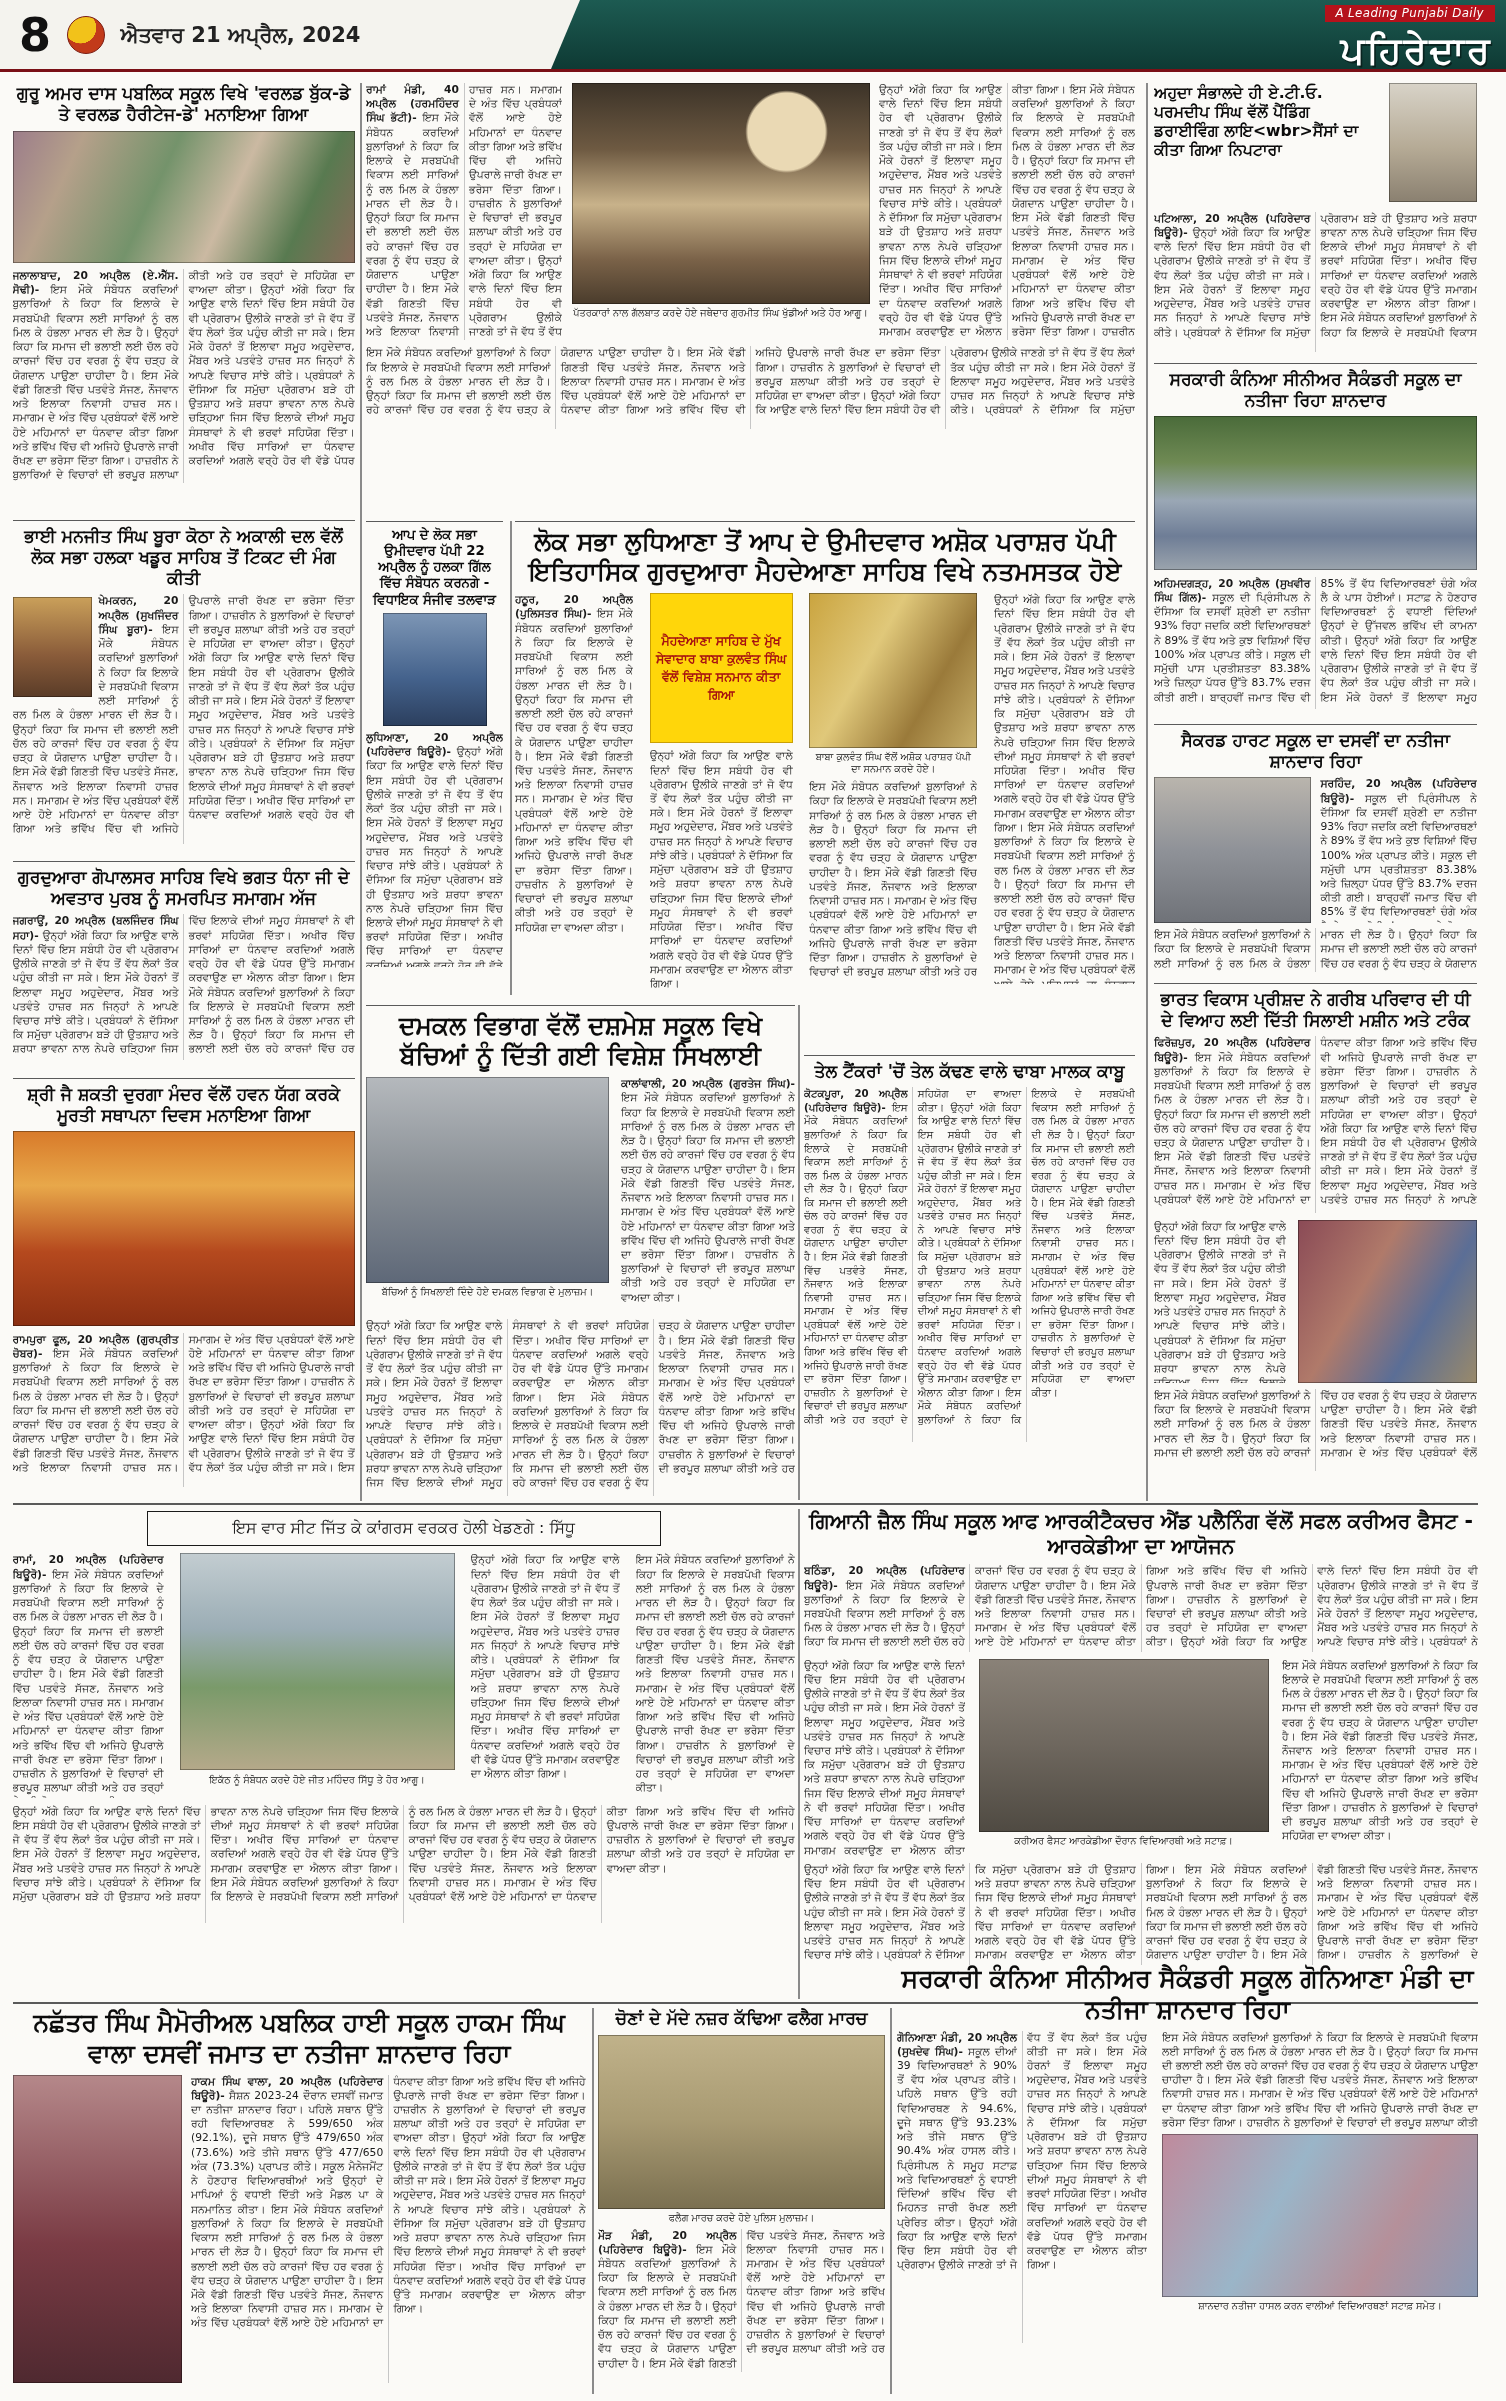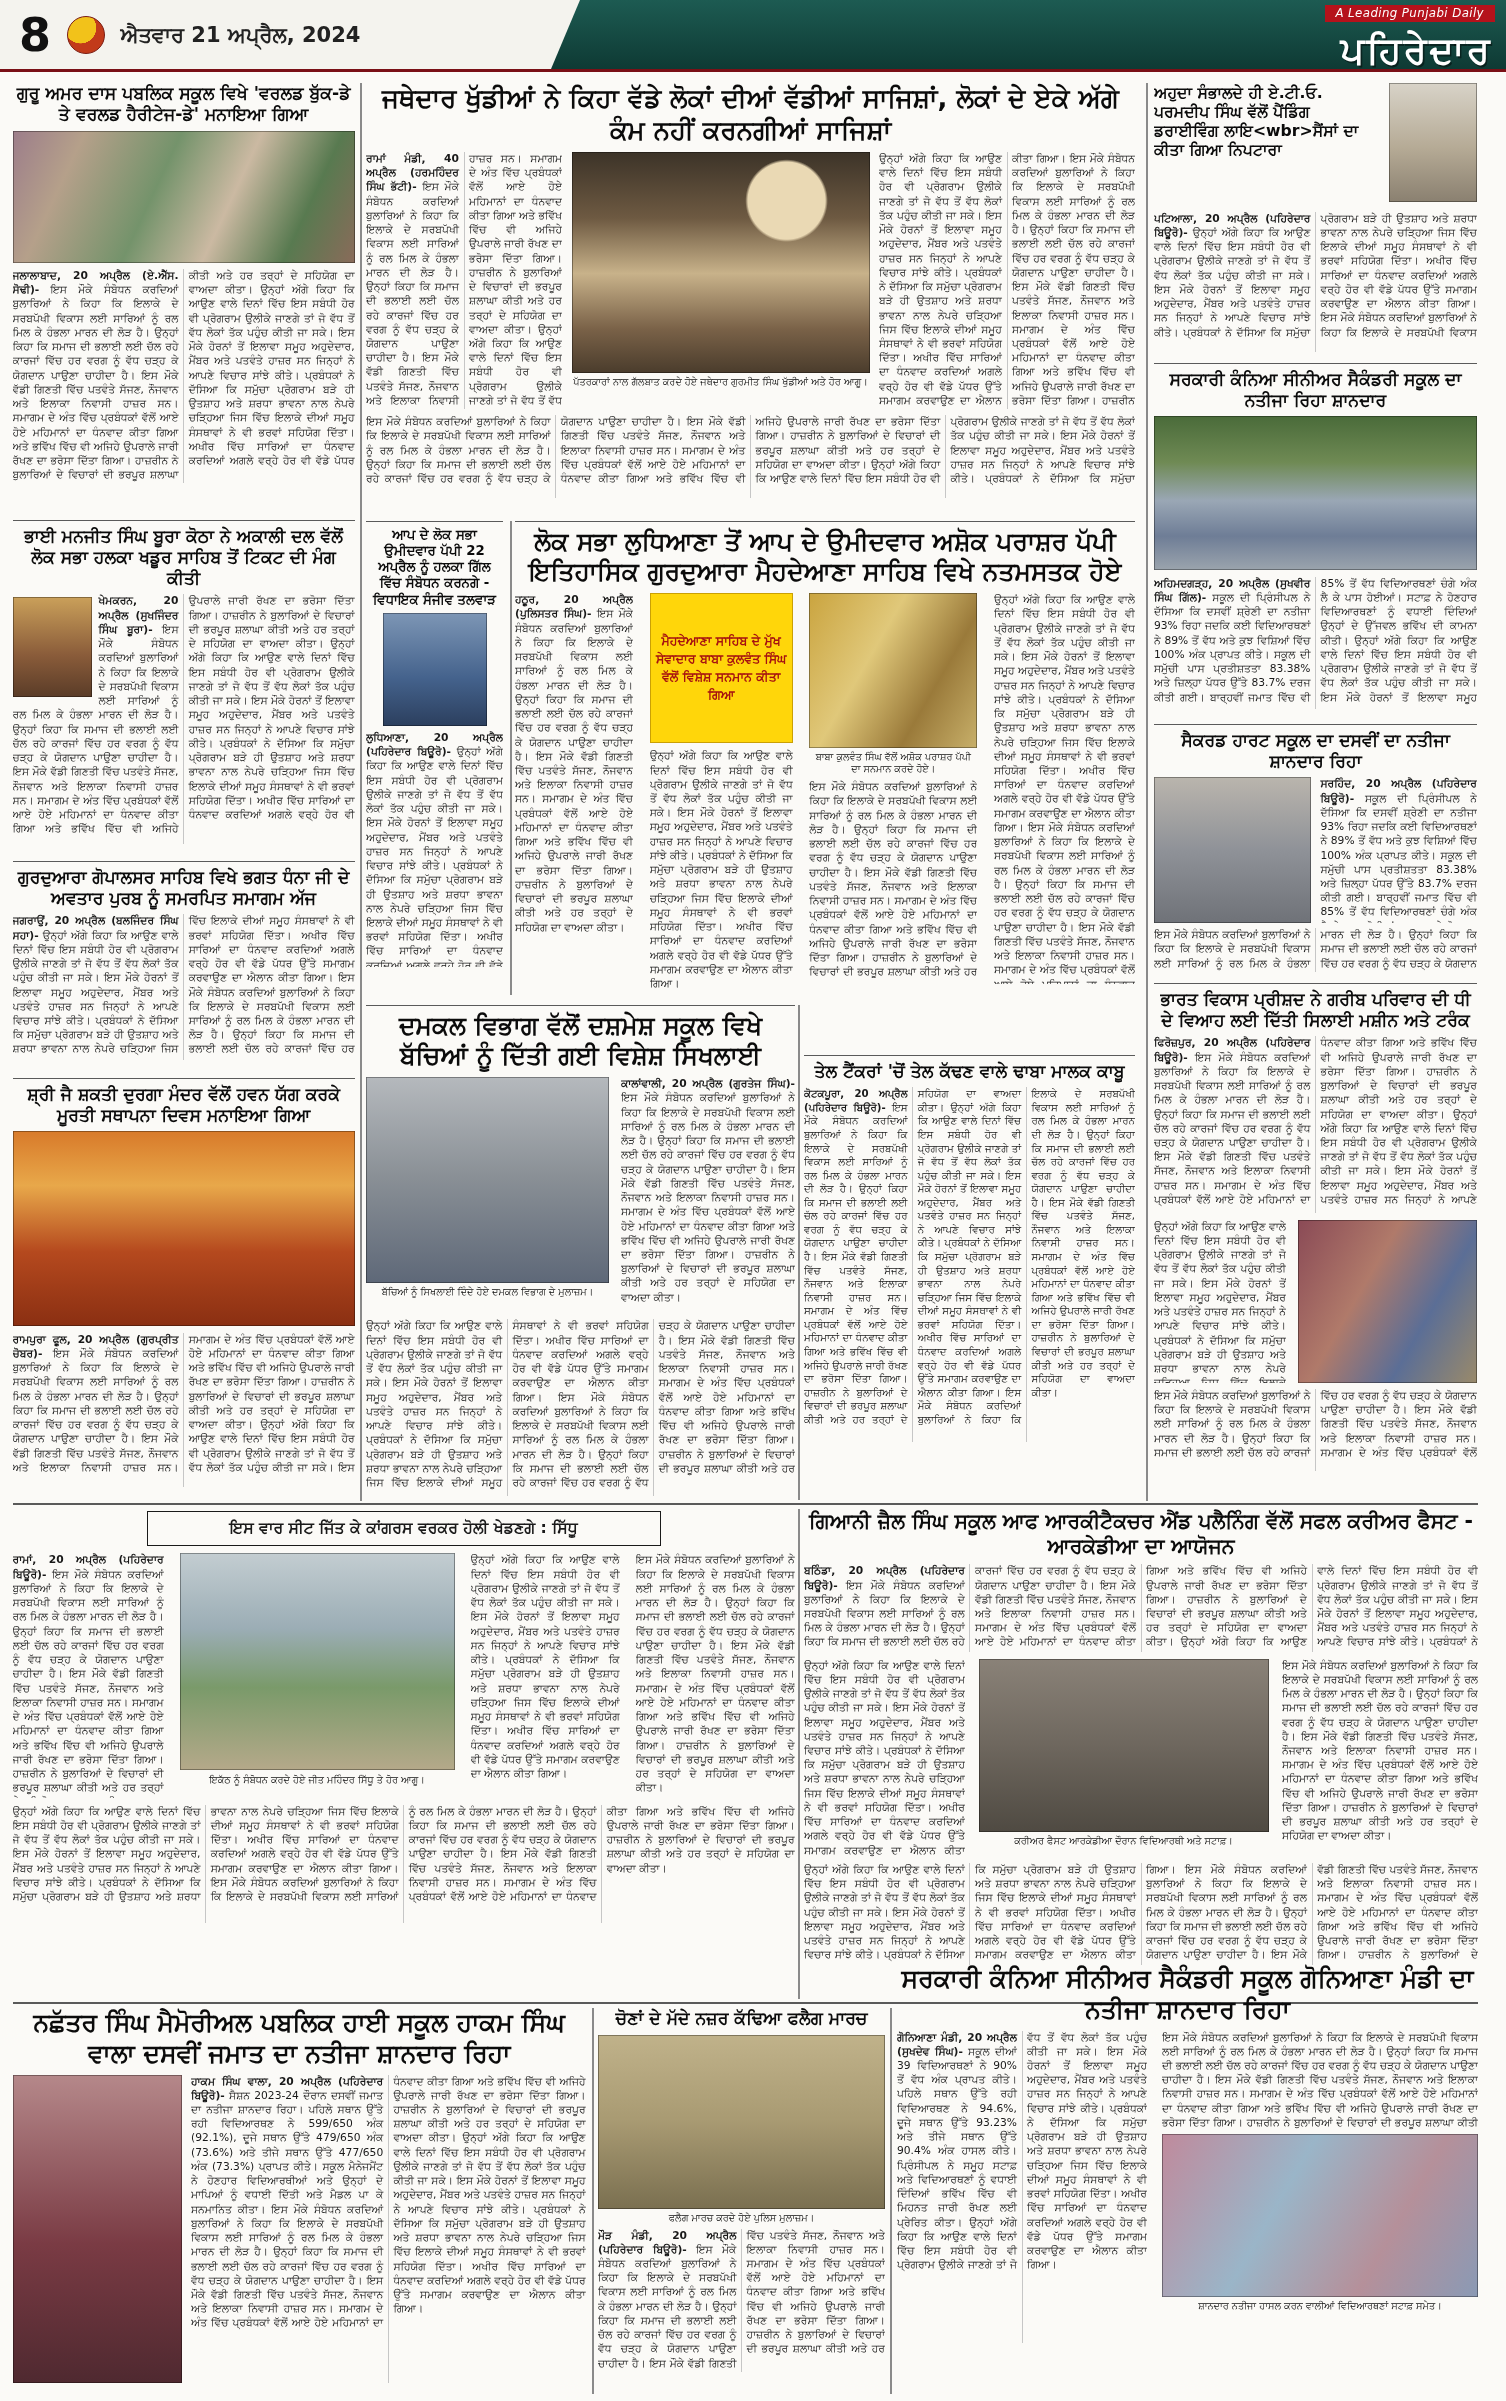--- a/index.html
+++ b/index.html
@@ -27,21 +27,21 @@
   .h24{font-size:25px}.h22{font-size:17.3px}.h20{font-size:15.7px;text-align:left}.h17{font-size:13.3px}
   .body{font-size:10.7px;line-height:1.33;text-align:justify;overflow:hidden;color:#191919;}
   .cols{column-gap:10.2px;column-rule:0.8px solid #c6c6c6;}
   .c2{column-count:2}.c3{column-count:3}.c4{column-count:4}
   .dl{font-weight:700;}
   .row{display:flex;gap:9.4px;justify-content:space-between;}
   .ph{box-shadow:inset 0 0 0 0.8px rgba(0,0,0,.45);flex:none;}
   .cap{font-size:9.7px;line-height:1.25;text-align:center;padding:3.1px 1.6px 0;color:#111;}
   .ybox{background:#ffd60a;border:0.8px solid #caa005;color:#a61111;font-weight:700;text-align:center;
         font-size:12.6px;line-height:1.45;padding:7.9px 4.7px;display:flex;align-items:center;justify-content:center;}
-  .shbox{border:1.6px solid #1a1a1a;font-weight:700;text-align:center;font-size:15.7px;
+  .shbox{border:1.6px solid #1a1a1a;font-weight:400;text-align:center;font-size:15.7px;
          padding:6.3px 12.6px;margin:1.6px auto 7.9px;width:487px;line-height:1.3;}
   .float-l{float:left;margin:2.4px 7px 3.1px 0;}
   .vline{position:absolute;width:1.6px;background:#8a8a8a;}
   .hline{position:absolute;height:1.6px;background:#5a5a5a;}
   
   .g-worldbook{background:linear-gradient(115deg,#9c7d8a 0%,#b5a08a 18%,#74936b 42%,#cbb9a2 62%,#587a50 82%,#8a6b5a 100%);}
   .g-jathedar{background:radial-gradient(circle at 72% 22%,#ead9b4 0 14%,rgba(0,0,0,0) 15%),
               linear-gradient(180deg,#3c3328 0%,#6e5a42 30%,#c8b28a 55%,#7a6248 80%,#4a3c2c 100%);}
   .g-ato{background:linear-gradient(180deg,#d8d3c8,#b5aa95 55%,#8a8070);}
   .g-assembly{background:linear-gradient(180deg,#4a6b3a 0%,#6f8a54 30%,#9aa7b5 55%,#6e7d96 78%,#9ba4ad 100%);}
@@ -90,21 +90,20 @@
     <div class="h h22">ਗੁਰੂ ਅਮਰ ਦਾਸ ਪਬਲਿਕ ਸਕੂਲ ਵਿਖੇ 'ਵਰਲਡ ਬੁੱਕ-ਡੇ ਤੇ ਵਰਲਡ ਹੈਰੀਟੇਜ-ਡੇ' ਮਨਾਇਆ ਗਿਆ</div>
     <div class="ph g-worldbook" style="height:132px"></div>
     <div class="body cols c2" style="height:214px;margin-top:6.3px">
       <b class="dl">ਜਲਾਲਾਬਾਦ, 20 ਅਪ੍ਰੈਲ (ਏ.ਐੱਸ. ਸੋਢੀ)-</b>
       <span>ਇਸ ਮੌਕੇ ਸੰਬੋਧਨ ਕਰਦਿਆਂ ਬੁਲਾਰਿਆਂ ਨੇ ਕਿਹਾ ਕਿ ਇਲਾਕੇ ਦੇ ਸਰਬਪੱਖੀ ਵਿਕਾਸ ਲਈ ਸਾਰਿਆਂ ਨੂੰ ਰਲ ਮਿਲ ਕੇ ਹੰਭਲਾ ਮਾਰਨ ਦੀ ਲੋੜ ਹੈ। ਉਨ੍ਹਾਂ ਕਿਹਾ ਕਿ ਸਮਾਜ ਦੀ ਭਲਾਈ ਲਈ ਚੱਲ ਰਹੇ ਕਾਰਜਾਂ ਵਿੱਚ ਹਰ ਵਰਗ ਨੂੰ ਵੱਧ ਚੜ੍ਹ ਕੇ ਯੋਗਦਾਨ ਪਾਉਣਾ ਚਾਹੀਦਾ ਹੈ। ਇਸ ਮੌਕੇ ਵੱਡੀ ਗਿਣਤੀ ਵਿੱਚ ਪਤਵੰਤੇ ਸੱਜਣ, ਨੌਜਵਾਨ ਅਤੇ ਇਲਾਕਾ ਨਿਵਾਸੀ ਹਾਜ਼ਰ ਸਨ। ਸਮਾਗਮ ਦੇ ਅੰਤ ਵਿੱਚ ਪ੍ਰਬੰਧਕਾਂ ਵੱਲੋਂ ਆਏ ਹੋਏ ਮਹਿਮਾਨਾਂ ਦਾ ਧੰਨਵਾਦ ਕੀਤਾ ਗਿਆ ਅਤੇ ਭਵਿੱਖ ਵਿੱਚ ਵੀ ਅਜਿਹੇ ਉਪਰਾਲੇ ਜਾਰੀ ਰੱਖਣ ਦਾ ਭਰੋਸਾ ਦਿੱਤਾ ਗਿਆ। ਹਾਜ਼ਰੀਨ ਨੇ ਬੁਲਾਰਿਆਂ ਦੇ ਵਿਚਾਰਾਂ ਦੀ ਭਰਪੂਰ ਸ਼ਲਾਘਾ ਕੀਤੀ ਅਤੇ ਹਰ ਤਰ੍ਹਾਂ ਦੇ ਸਹਿਯੋਗ ਦਾ ਵਾਅਦਾ ਕੀਤਾ।</span>
       <span>ਉਨ੍ਹਾਂ ਅੱਗੇ ਕਿਹਾ ਕਿ ਆਉਣ ਵਾਲੇ ਦਿਨਾਂ ਵਿੱਚ ਇਸ ਸਬੰਧੀ ਹੋਰ ਵੀ ਪ੍ਰੋਗਰਾਮ ਉਲੀਕੇ ਜਾਣਗੇ ਤਾਂ ਜੋ ਵੱਧ ਤੋਂ ਵੱਧ ਲੋਕਾਂ ਤੱਕ ਪਹੁੰਚ ਕੀਤੀ ਜਾ ਸਕੇ। ਇਸ ਮੌਕੇ ਹੋਰਨਾਂ ਤੋਂ ਇਲਾਵਾ ਸਮੂਹ ਅਹੁਦੇਦਾਰ, ਮੈਂਬਰ ਅਤੇ ਪਤਵੰਤੇ ਹਾਜ਼ਰ ਸਨ ਜਿਨ੍ਹਾਂ ਨੇ ਆਪਣੇ ਵਿਚਾਰ ਸਾਂਝੇ ਕੀਤੇ। ਪ੍ਰਬੰਧਕਾਂ ਨੇ ਦੱਸਿਆ ਕਿ ਸਮੁੱਚਾ ਪ੍ਰੋਗਰਾਮ ਬੜੇ ਹੀ ਉਤਸ਼ਾਹ ਅਤੇ ਸ਼ਰਧਾ ਭਾਵਨਾ ਨਾਲ ਨੇਪਰੇ ਚੜ੍ਹਿਆ ਜਿਸ ਵਿੱਚ ਇਲਾਕੇ ਦੀਆਂ ਸਮੂਹ ਸੰਸਥਾਵਾਂ ਨੇ ਵੀ ਭਰਵਾਂ ਸਹਿਯੋਗ ਦਿੱਤਾ। ਅਖੀਰ ਵਿੱਚ ਸਾਰਿਆਂ ਦਾ ਧੰਨਵਾਦ ਕਰਦਿਆਂ ਅਗਲੇ ਵਰ੍ਹੇ ਹੋਰ ਵੀ ਵੱਡੇ ਪੱਧਰ ਉੱਤੇ ਸਮਾਗਮ ਕਰਵਾਉਣ ਦਾ ਐਲਾਨ ਕੀਤਾ ਗਿਆ।</span>
     </div>
   </div>
 
   <div class="art" style="left:366px;top:83px;width:769px;height:433px">
-    <div class="h h33">ਜਥੇਦਾਰ ਖੁੱਡੀਆਂ ਨੇ ਕਿਹਾ ਵੱਡੇ ਲੋਕਾਂ ਦੀਆਂ ਵੱਡੀਆਂ ਸਾਜਿਸ਼ਾਂ, ਲੋਕਾਂ ਦੇ ਏਕੇ ਅੱਗੇ ਕੰਮ ਨਹੀਂ ਕਰਨਗੀਆਂ ਸਾਜਿਸ਼ਾਂ</div>
     <div class="row" style="height:257px">
       <div class="body cols c2" style="width:196px;height:257px">
         <b class="dl">ਰਾਮਾਂ ਮੰਡੀ, 40 ਅਪ੍ਰੈਲ (ਹਰਮਹਿੰਦਰ ਸਿੰਘ ਭੱਟੀ)-</b>
         <span>ਇਸ ਮੌਕੇ ਸੰਬੋਧਨ ਕਰਦਿਆਂ ਬੁਲਾਰਿਆਂ ਨੇ ਕਿਹਾ ਕਿ ਇਲਾਕੇ ਦੇ ਸਰਬਪੱਖੀ ਵਿਕਾਸ ਲਈ ਸਾਰਿਆਂ ਨੂੰ ਰਲ ਮਿਲ ਕੇ ਹੰਭਲਾ ਮਾਰਨ ਦੀ ਲੋੜ ਹੈ। ਉਨ੍ਹਾਂ ਕਿਹਾ ਕਿ ਸਮਾਜ ਦੀ ਭਲਾਈ ਲਈ ਚੱਲ ਰਹੇ ਕਾਰਜਾਂ ਵਿੱਚ ਹਰ ਵਰਗ ਨੂੰ ਵੱਧ ਚੜ੍ਹ ਕੇ ਯੋਗਦਾਨ ਪਾਉਣਾ ਚਾਹੀਦਾ ਹੈ। ਇਸ ਮੌਕੇ ਵੱਡੀ ਗਿਣਤੀ ਵਿੱਚ ਪਤਵੰਤੇ ਸੱਜਣ, ਨੌਜਵਾਨ ਅਤੇ ਇਲਾਕਾ ਨਿਵਾਸੀ ਹਾਜ਼ਰ ਸਨ। ਸਮਾਗਮ ਦੇ ਅੰਤ ਵਿੱਚ ਪ੍ਰਬੰਧਕਾਂ ਵੱਲੋਂ ਆਏ ਹੋਏ ਮਹਿਮਾਨਾਂ ਦਾ ਧੰਨਵਾਦ ਕੀਤਾ ਗਿਆ ਅਤੇ ਭਵਿੱਖ ਵਿੱਚ ਵੀ ਅਜਿਹੇ ਉਪਰਾਲੇ ਜਾਰੀ ਰੱਖਣ ਦਾ ਭਰੋਸਾ ਦਿੱਤਾ ਗਿਆ। ਹਾਜ਼ਰੀਨ ਨੇ ਬੁਲਾਰਿਆਂ ਦੇ ਵਿਚਾਰਾਂ ਦੀ ਭਰਪੂਰ ਸ਼ਲਾਘਾ ਕੀਤੀ ਅਤੇ ਹਰ ਤਰ੍ਹਾਂ ਦੇ ਸਹਿਯੋਗ ਦਾ ਵਾਅਦਾ ਕੀਤਾ।</span>
         <span>ਉਨ੍ਹਾਂ ਅੱਗੇ ਕਿਹਾ ਕਿ ਆਉਣ ਵਾਲੇ ਦਿਨਾਂ ਵਿੱਚ ਇਸ ਸਬੰਧੀ ਹੋਰ ਵੀ ਪ੍ਰੋਗਰਾਮ ਉਲੀਕੇ ਜਾਣਗੇ ਤਾਂ ਜੋ ਵੱਧ ਤੋਂ ਵੱਧ ਲੋਕਾਂ ਤੱਕ ਪਹੁੰਚ ਕੀਤੀ ਜਾ ਸਕੇ। ਇਸ ਮੌਕੇ ਹੋਰਨਾਂ ਤੋਂ ਇਲਾਵਾ ਸਮੂਹ ਅਹੁਦੇਦਾਰ, ਮੈਂਬਰ ਅਤੇ ਪਤਵੰਤੇ ਹਾਜ਼ਰ ਸਨ ਜਿਨ੍ਹਾਂ ਨੇ ਆਪਣੇ ਵਿਚਾਰ ਸਾਂਝੇ ਕੀਤੇ। ਪ੍ਰਬੰਧਕਾਂ ਨੇ ਦੱਸਿਆ ਕਿ ਸਮੁੱਚਾ ਪ੍ਰੋਗਰਾਮ ਬੜੇ ਹੀ ਉਤਸ਼ਾਹ ਅਤੇ ਸ਼ਰਧਾ ਭਾਵਨਾ ਨਾਲ ਨੇਪਰੇ ਚੜ੍ਹਿਆ ਜਿਸ ਵਿੱਚ ਇਲਾਕੇ ਦੀਆਂ ਸਮੂਹ ਸੰਸਥਾਵਾਂ ਨੇ ਵੀ ਭਰਵਾਂ ਸਹਿਯੋਗ ਦਿੱਤਾ। ਅਖੀਰ ਵਿੱਚ ਸਾਰਿਆਂ ਦਾ ਧੰਨਵਾਦ ਕਰਦਿਆਂ ਅਗਲੇ ਵਰ੍ਹੇ ਹੋਰ ਵੀ ਵੱਡੇ ਪੱਧਰ ਉੱਤੇ ਸਮਾਗਮ ਕਰਵਾਉਣ ਦਾ ਐਲਾਨ ਕੀਤਾ ਗਿਆ।</span>
       </div>
       <div style="width:298px;flex:none">
         <div class="ph g-jathedar" style="height:221px"></div>
         <div class="cap">ਪੱਤਰਕਾਰਾਂ ਨਾਲ ਗੱਲਬਾਤ ਕਰਦੇ ਹੋਏ ਜਥੇਦਾਰ ਗੁਰਮੀਤ ਸਿੰਘ ਖੁੱਡੀਆਂ ਅਤੇ ਹੋਰ ਆਗੂ।</div>
       </div>

